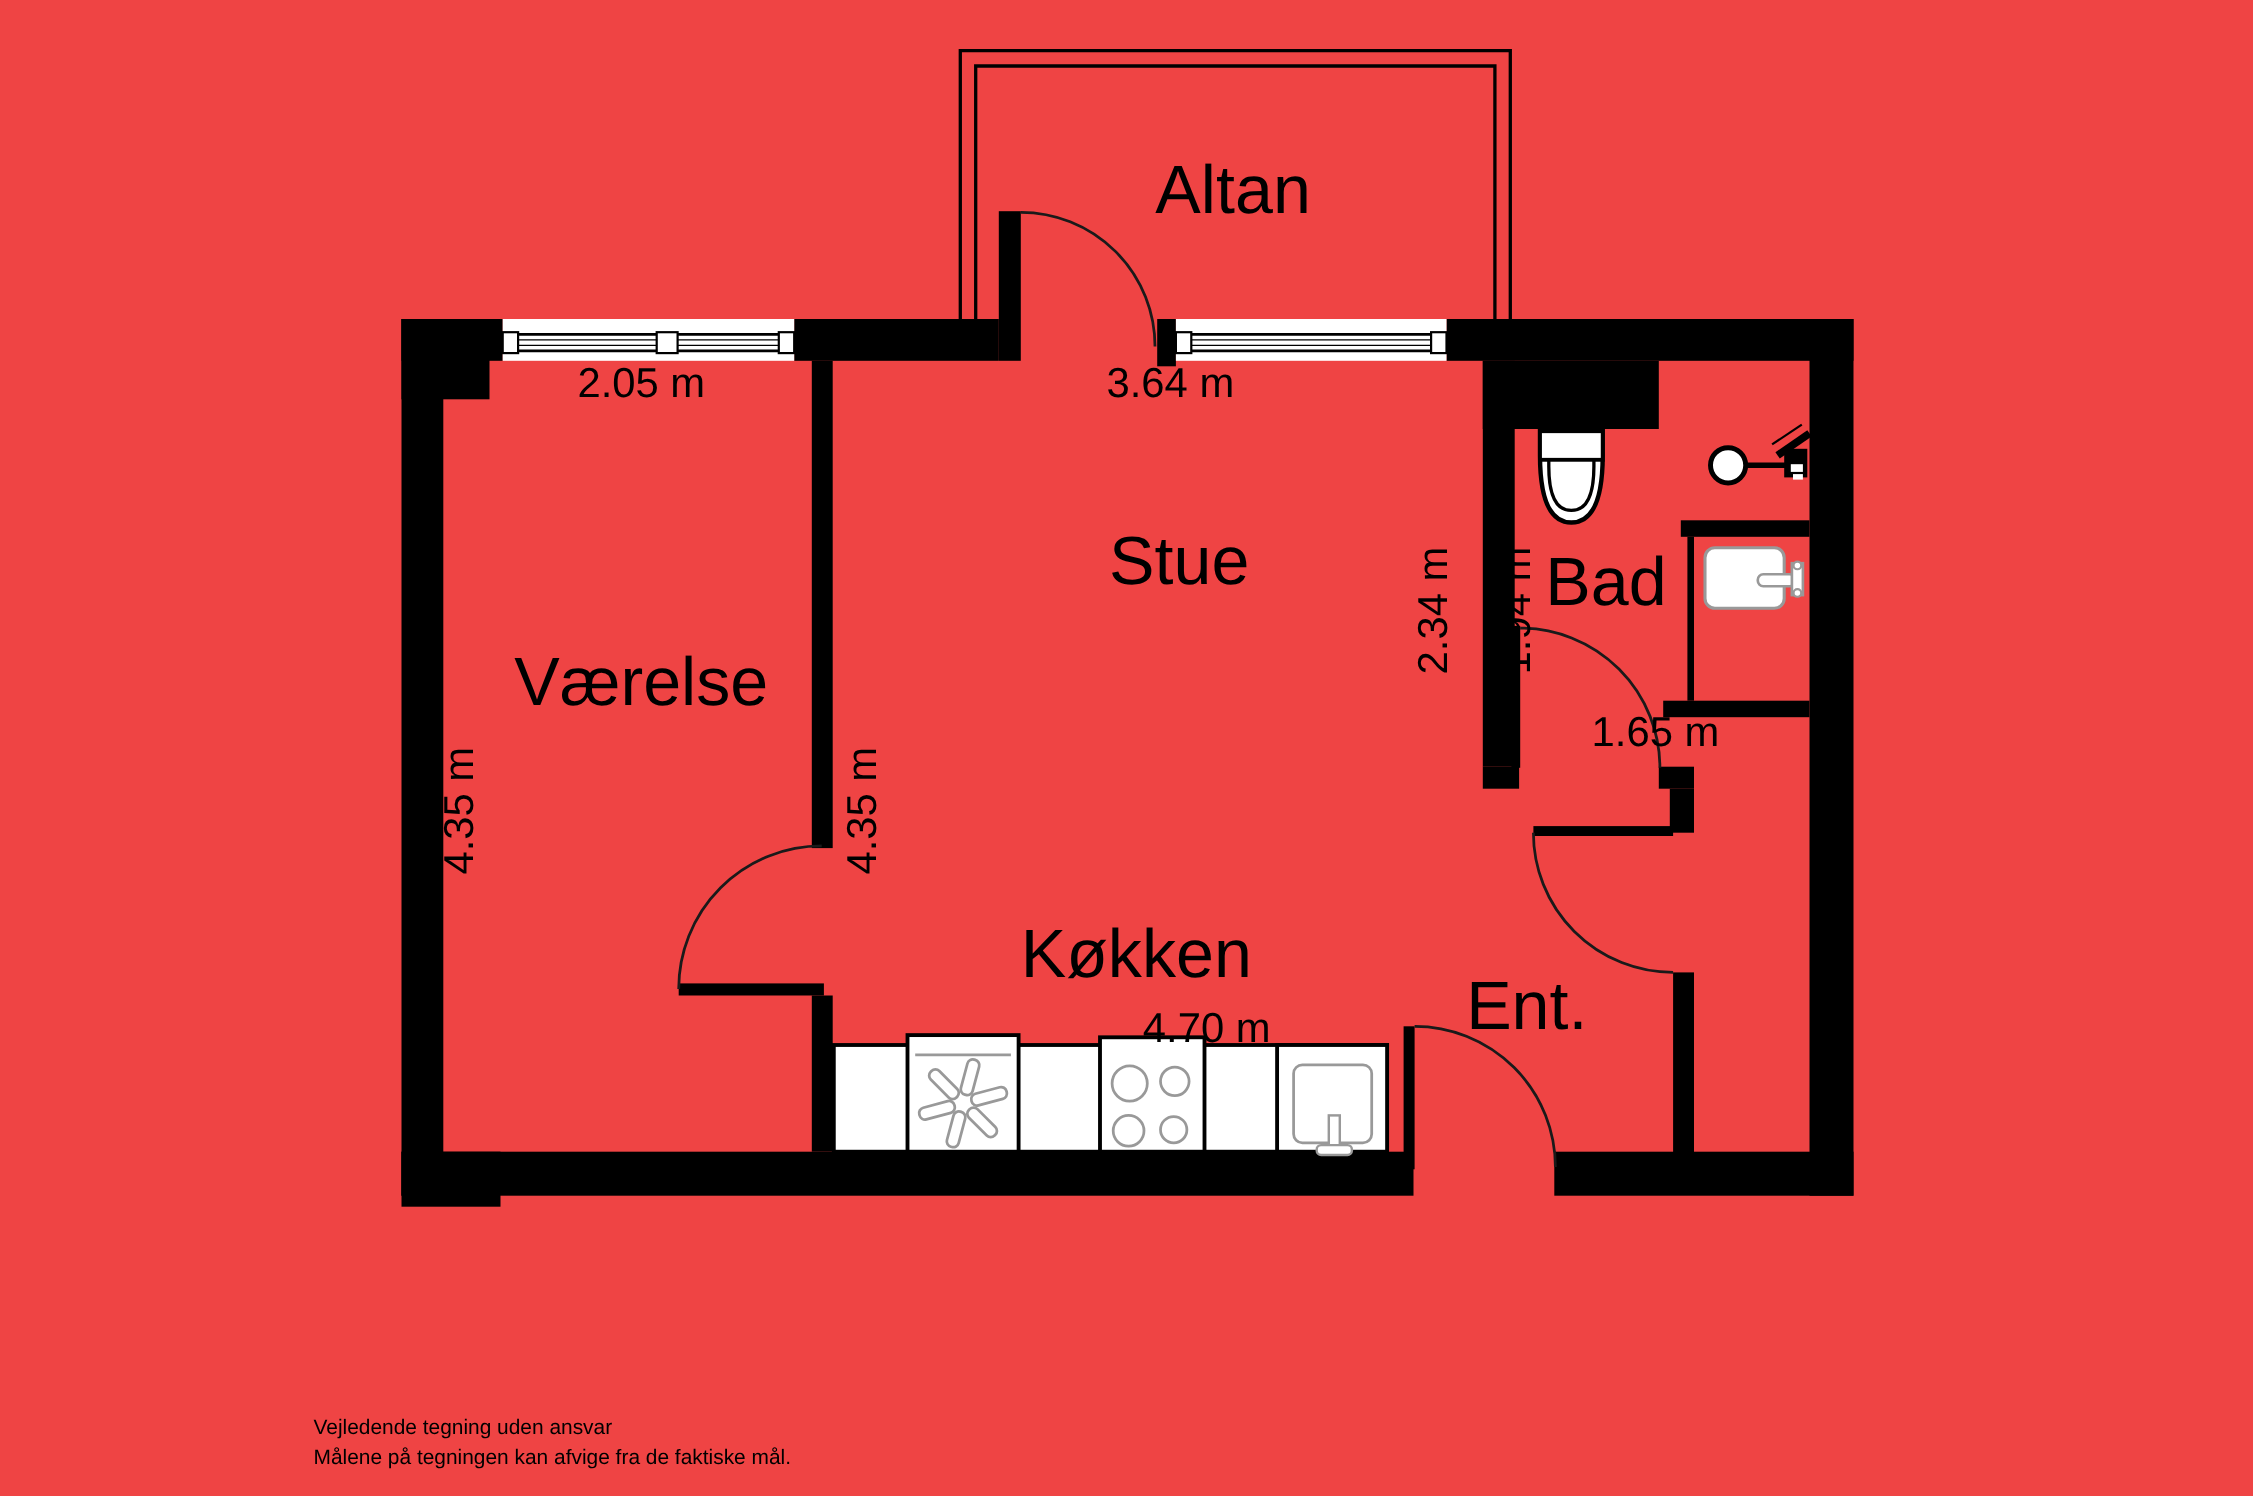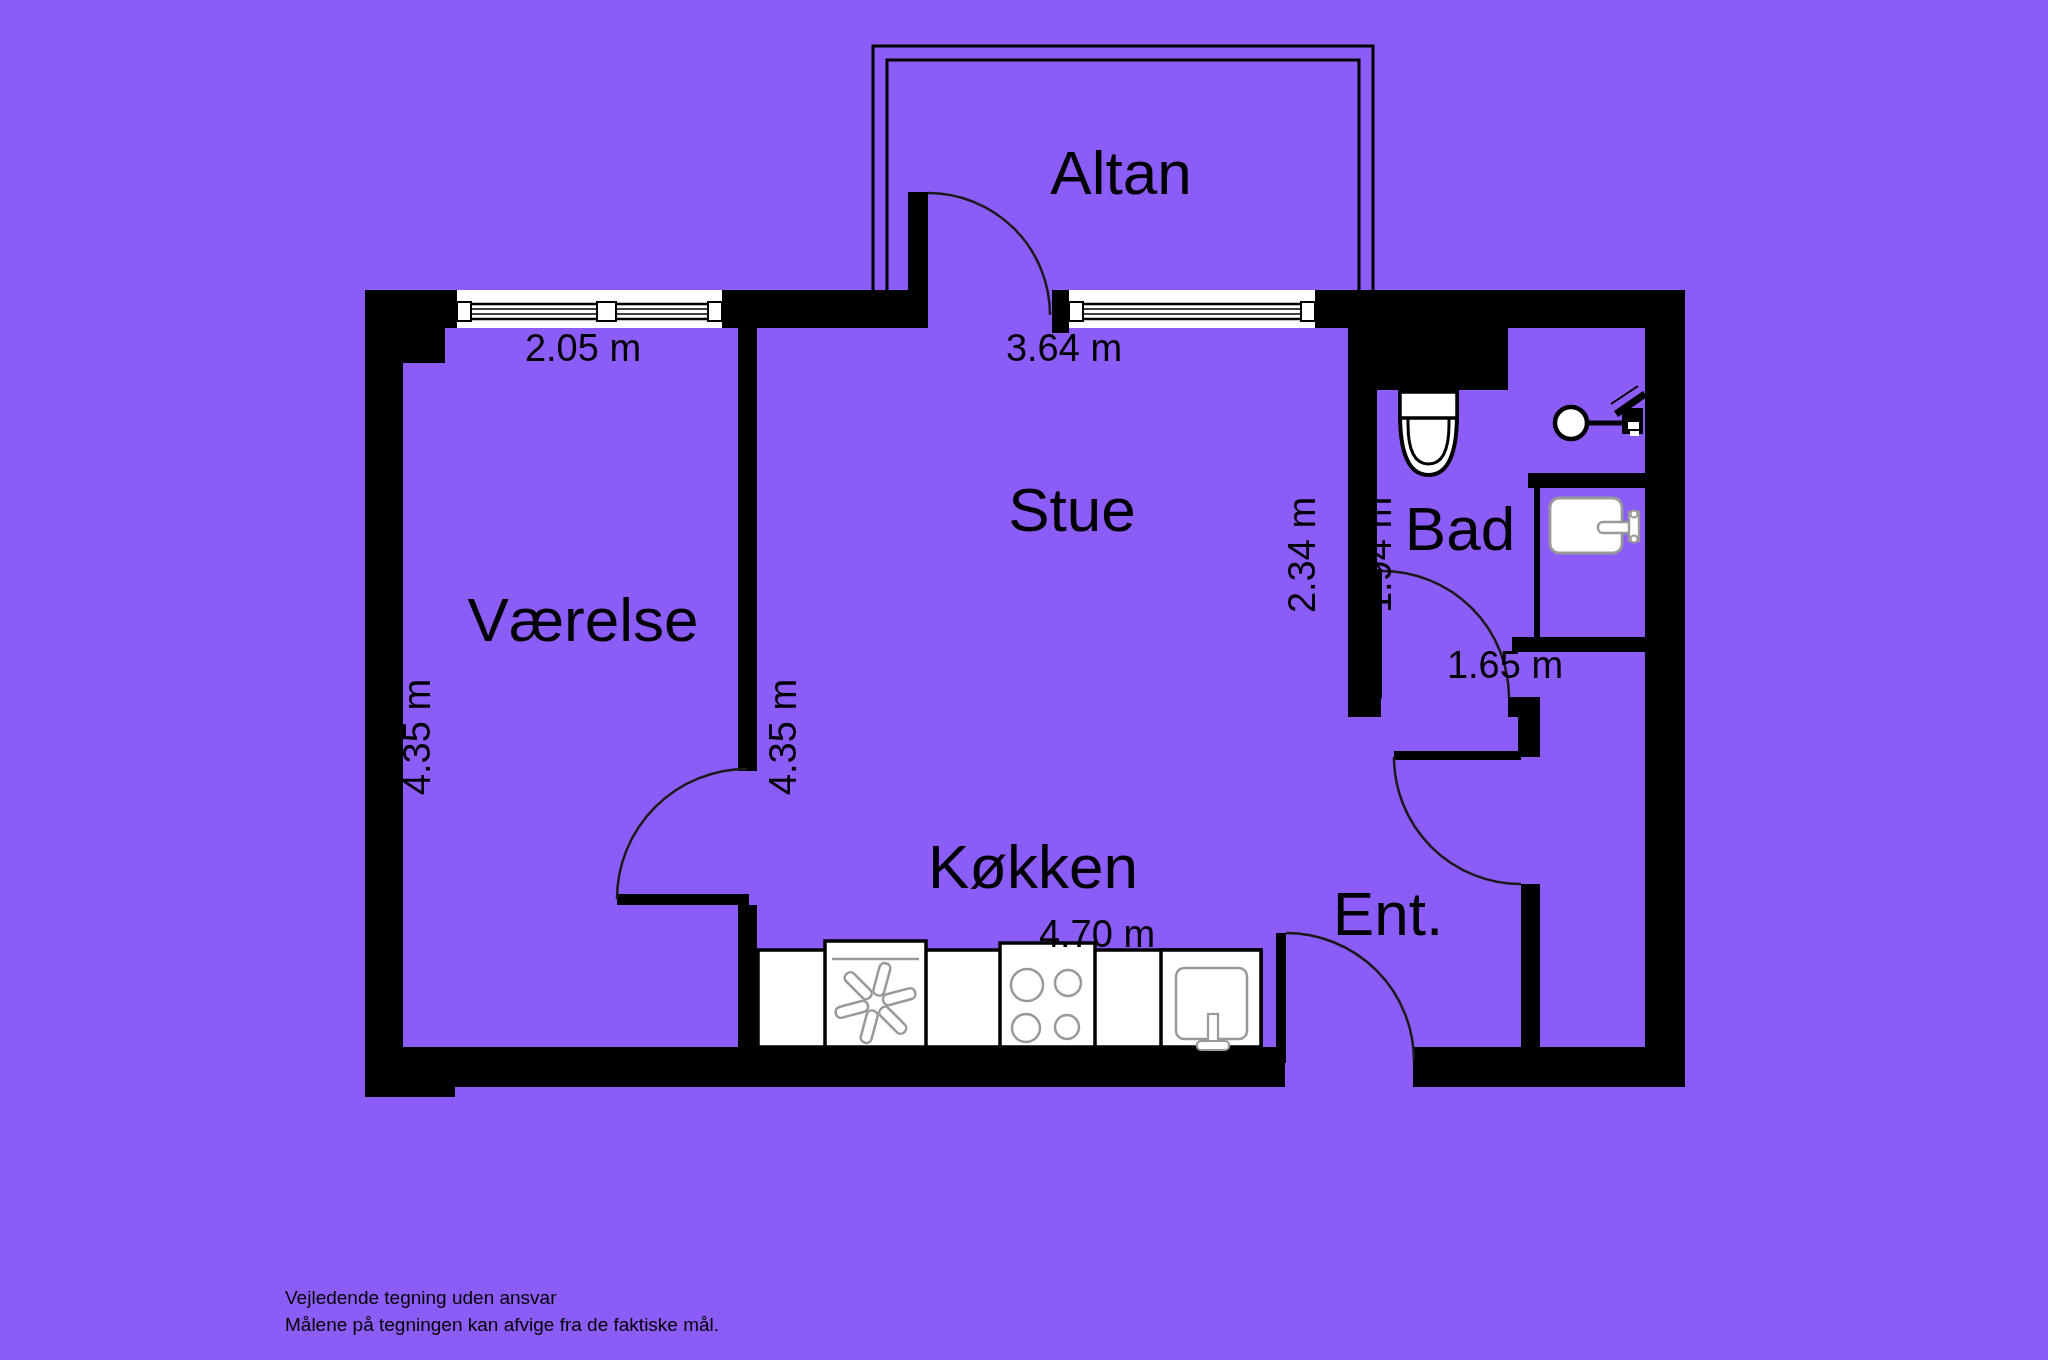--- a/index.html
+++ b/index.html
@@ -1,20 +1,20 @@
 <!DOCTYPE html>
 <html><head>
 <meta charset="utf-8">
 <style>
   html, body { margin: 0; padding: 0; background: #ffffff; }
   .canvas {
     position: relative;
     width: 2048px;
     height: 1360px;
-    background: #8b5cf6;
+    background: #ef4444;
     font-family: "Liberation Sans", "DejaVu Sans", sans-serif;
     text-align: center;
   }
   svg { display: block; }
   text {
     font-family: "Liberation Sans", "DejaVu Sans", sans-serif;
     fill: #000000;
   }
   .room-label { font-size: 62px; }
   .measure-label { font-size: 38px; }

